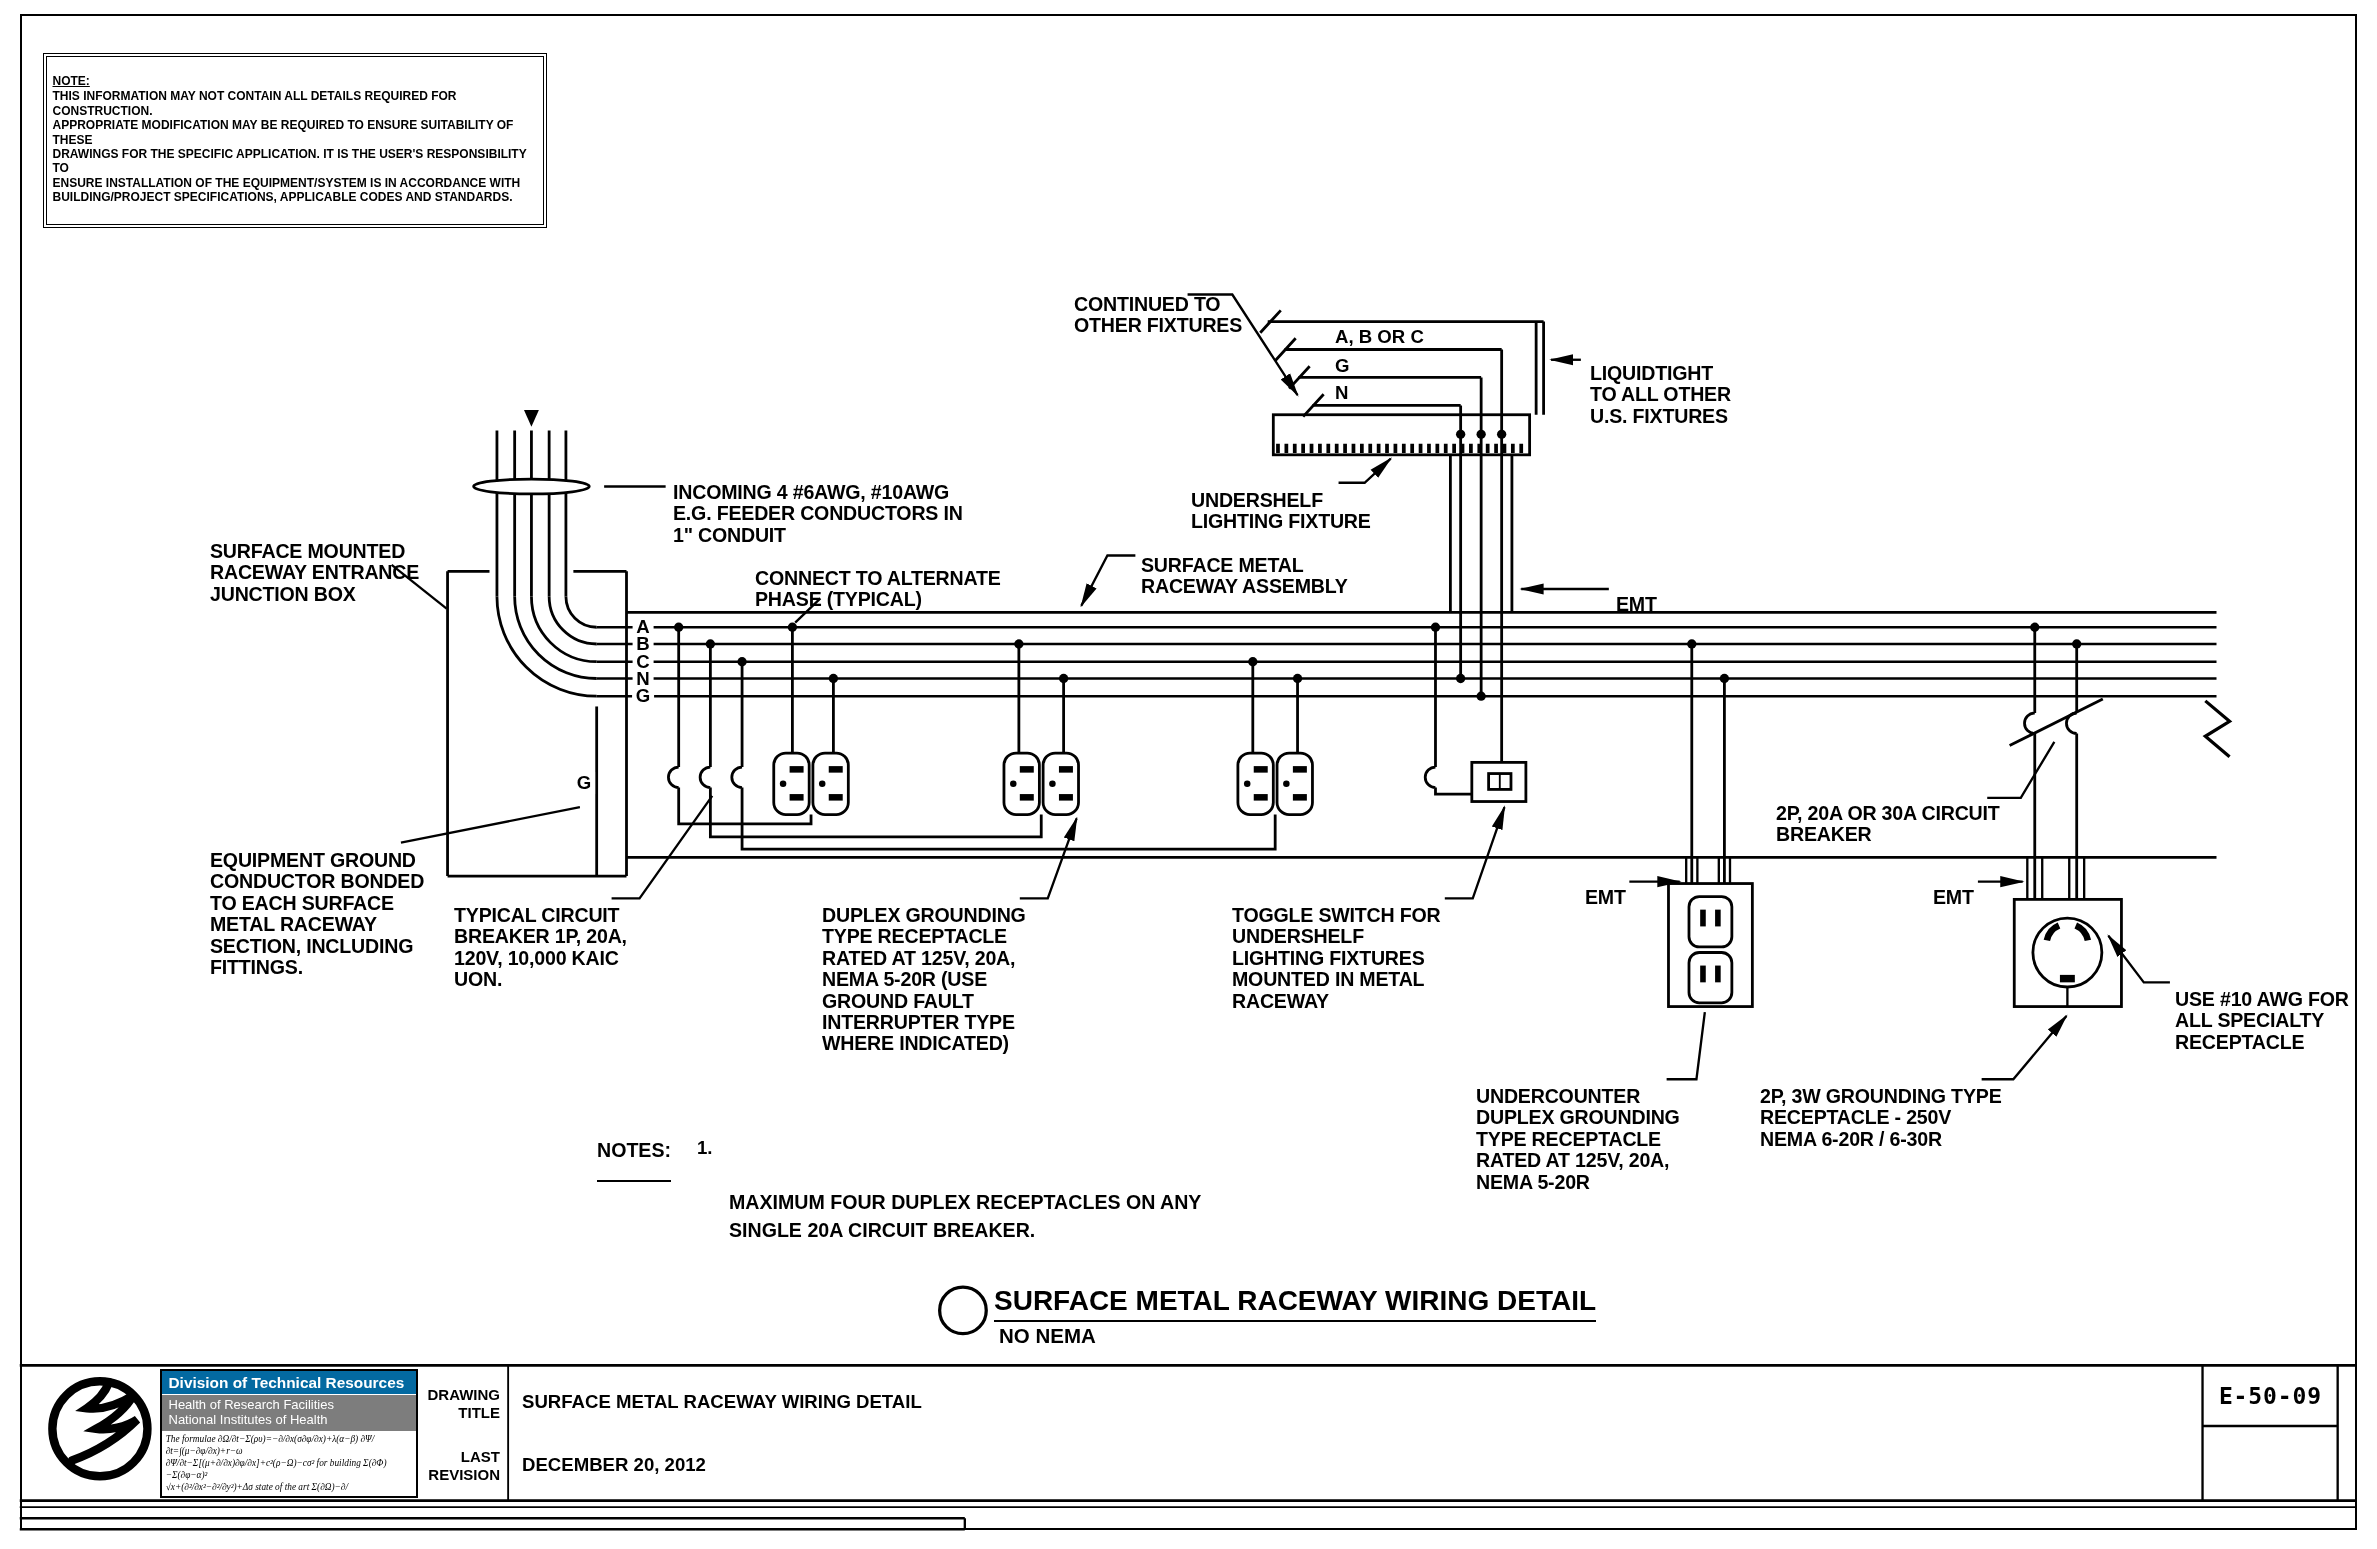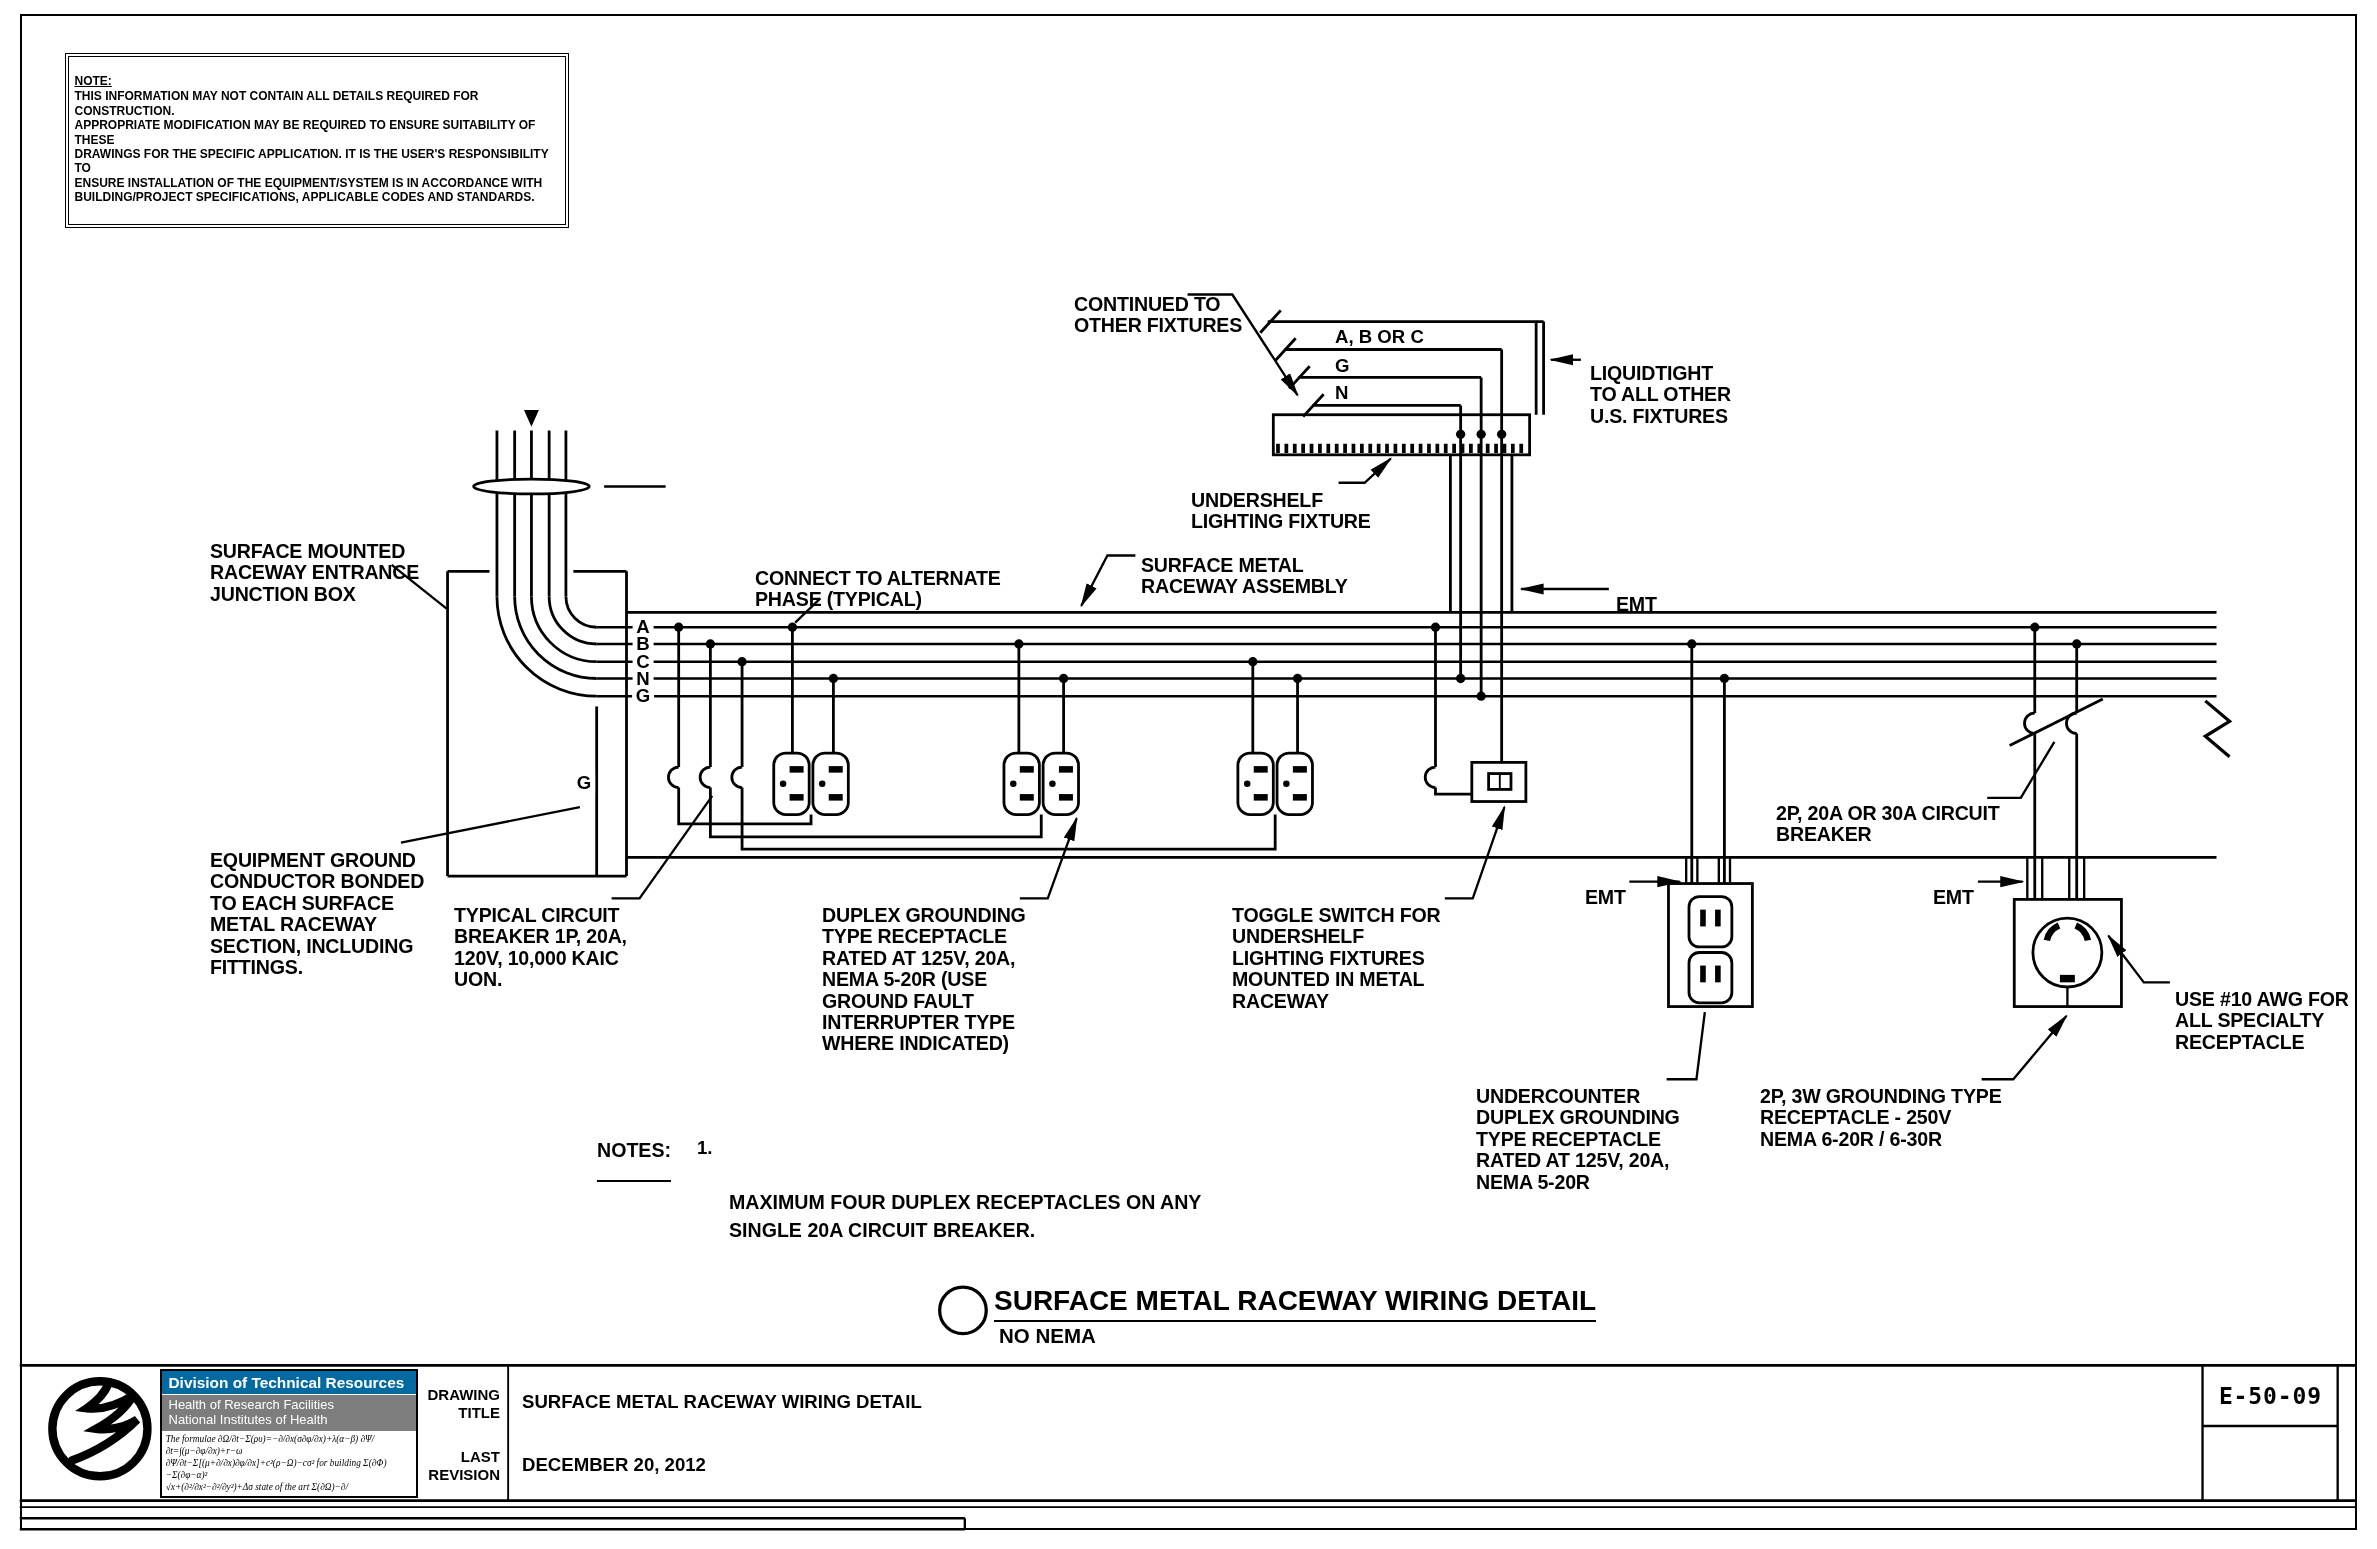--- a/index.html
+++ b/index.html
@@ -4,21 +4,21 @@
 <style>
   html,body{margin:0;padding:0;background:#e8e8e8;}
   .page{position:relative;width:2377px;height:1549px;background:#fff;overflow:hidden;
         font-family:"Liberation Sans",sans-serif;color:#000;}
   .sheet-border{position:absolute;left:19.6px;top:14px;width:2333px;height:1512px;border:2.8px solid #000;}
   svg.linework{position:absolute;left:0;top:0;}
   .lbl{position:absolute;font:700 19.6px/21.4px "Liberation Sans",sans-serif;letter-spacing:-0.2px;
        white-space:pre-line;margin-top:16px;}
   .wl{position:absolute;transform:translate(-50%,-50%);background:#fff;padding:0 3.7px;
       font:700 18.6px "Liberation Sans",sans-serif;}
-  .note-box{position:absolute;left:43px;top:53px;width:498px;border:1.9px solid #000;padding:1.9px;margin-left:22px;}
+  .note-box{position:absolute;left:43px;top:53px;width:498px;border:1.9px solid #000;padding:1.9px;}
   .note-inner{border:1.9px solid #000;padding:2.8px 5.6px 4.7px 5.6px;font:700 12px/14.4px "Liberation Sans",sans-serif;
       white-space:pre-line;}
   .note-head{text-decoration:underline;display:inline-block;margin-bottom:0.9px;}
   .detail-title{position:absolute;left:994px;top:1285px;font:700 28px "Liberation Sans",sans-serif;}
   .detail-title span{display:inline-block;border-bottom:2.8px solid #000;padding-bottom:2.8px;}
   .detail-scale{position:absolute;left:999px;top:1324px;font:700 20.5px "Liberation Sans",sans-serif;}
   .notes-head{position:absolute;left:597px;top:1139px;font:700 19.6px "Liberation Sans",sans-serif;}
   .notes-head span{display:inline-block;border-bottom:2.3px solid #000;padding-bottom:18px;}
   .notes-num{position:absolute;left:697px;top:1137px;font:700 18.6px "Liberation Sans",sans-serif;}
   .notes-body{position:absolute;left:729px;top:1188px;font:700 19.6px/28px "Liberation Sans",sans-serif;white-space:pre-line;}
@@ -221,20 +221,23 @@
 APPROPRIATE MODIFICATION MAY BE REQUIRED TO ENSURE SUITABILITY OF THESE
 DRAWINGS FOR THE SPECIFIC APPLICATION.  IT IS THE USER'S RESPONSIBILITY TO
 ENSURE INSTALLATION OF THE EQUIPMENT/SYSTEM IS IN ACCORDANCE WITH
 BUILDING/PROJECT SPECIFICATIONS, APPLICABLE CODES AND STANDARDS.</div>
     </div>
   </div>
 
   <div class="lbl" style="left:210px;top:525px">SURFACE MOUNTED
 RACEWAY ENTRANCE
 JUNCTION BOX</div>
+  <div class="lbl" style="left:673px;top:466px">INCOMING 4 #6AWG, #10AWG
+E.G. FEEDER CONDUCTORS IN
+1" CONDUIT</div>
   <div class="lbl" style="left:755px;top:552px">CONNECT TO ALTERNATE
 PHASE (TYPICAL)</div>
   <div class="lbl" style="left:1074px;top:278px">CONTINUED TO
 OTHER FIXTURES</div>
   <div class="lbl" style="left:1590px;top:347px">LIQUIDTIGHT
 TO ALL OTHER
 U.S. FIXTURES</div>
   <div class="lbl" style="left:1191px;top:474px">UNDERSHELF
 LIGHTING FIXTURE</div>
   <div class="lbl" style="left:1141px;top:539px">SURFACE METAL

